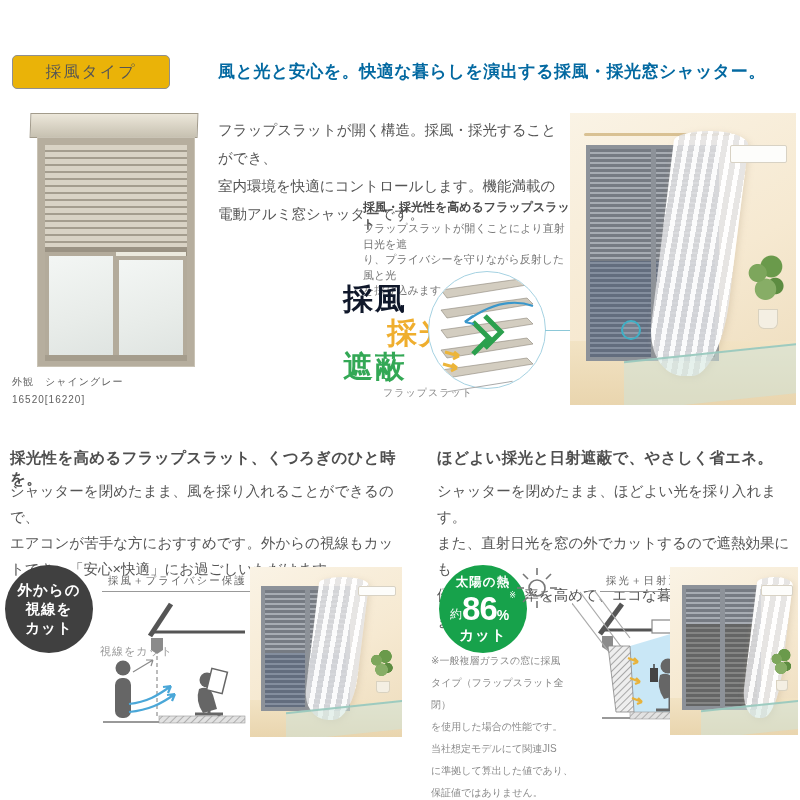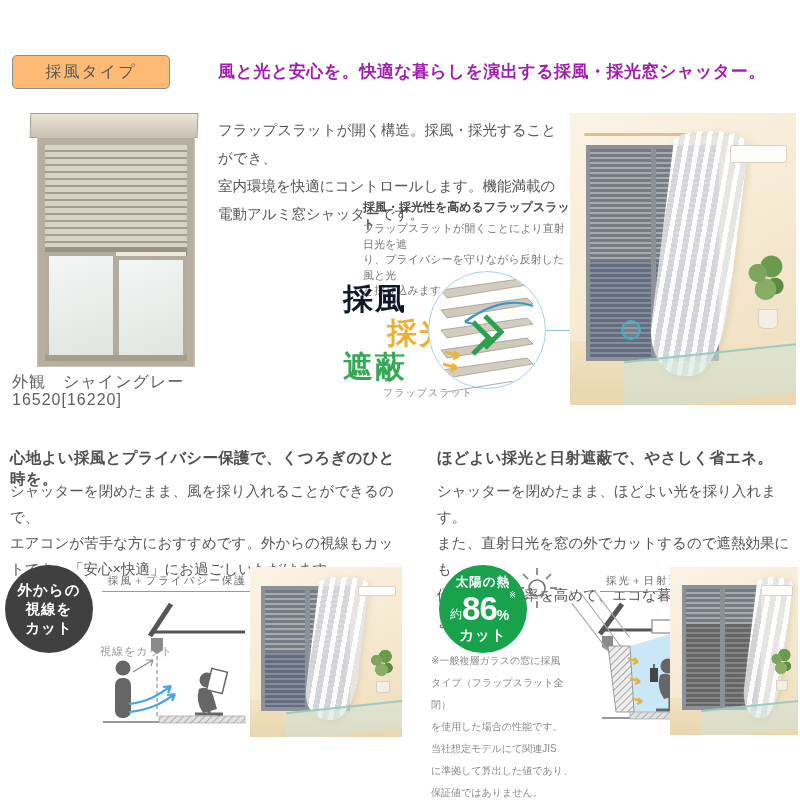--- a/index.html
+++ b/index.html
@@ -4,39 +4,39 @@
 <style>
   * { margin:0; padding:0; box-sizing:border-box; }
   html,body { width:800px; height:800px; background:#fff;
     font-family:"Liberation Sans","DejaVu Sans",sans-serif; color:#555; }
   #page { position:relative; width:800px; height:800px; overflow:hidden; background:#fff; }
   .pre { white-space:pre-line; }
 
   
   .type-box { position:absolute; left:12px; top:55px; width:158px; height:34px;
     border:1px solid #8f8f8f; border-radius:5px; display:flex; align-items:center;
-    justify-content:center; font-size:16px; color:#555; letter-spacing:2px; background:#fdba74; }
+    justify-content:center; font-size:16px; color:#555; letter-spacing:2px; background:#eab308; }
   .page-title { position:absolute; left:218px; top:60px; width:578px;
-    font-size:17px; font-weight:bold; color:#a21caf; letter-spacing:.5px; }
+    font-size:17px; font-weight:bold; color:#0369a1; letter-spacing:.5px; }
 
   
   .product { position:absolute; left:10px; top:113px; width:198px; height:258px; }
   .pa-case { position:absolute; left:20px; top:0; width:168px; height:25px;
     background:linear-gradient(#ece7da,#c7c1b1); border:1px solid #a29b8b; transform:skewX(-2deg); }
   .pa-frame { position:absolute; left:28px; top:25px; width:156px; height:228px;
     border:7px solid #b6ae9e; background:#eceade; box-shadow:inset 0 0 0 1px #968e7d, 0 0 0 1px #c9c3b5; }
   .pa-slats { position:absolute; left:0; top:0; width:100%; height:50%;
     background:repeating-linear-gradient(180deg,#d9d3c5 0 5px,#a49d8e 5px 7px);
     border-bottom:5px solid #9a9283; }
   .pa-glass { position:absolute; top:50%; bottom:0; width:50%;
     border:4px solid #b3ab9b; background:linear-gradient(160deg,#f3f6f4 0%,#e8ece9 60%,#dfe4e1 100%); }
   .pa-glass.left { left:0; border-right-width:3px; }
   .pa-glass.right { right:0; top:52%; border-left-width:3px; }
   .pa-rail { position:absolute; left:0; bottom:-2px; width:100%; height:6px; background:#a59d8d; }
-  .product-caption { position:absolute; left:12px; top:373px; font-size:16px;
+  .product-caption { position:absolute; left:12px; top:373px; font-size:10px;
     color:#5f5f5f; line-height:18px; letter-spacing:1px; }
 
   
   .intro-para { position:absolute; left:218px; top:116px; width:352px;
     font-size:14.5px; line-height:28px; color:#555; }
   .feature-head { position:absolute; left:363px; top:199px; width:210px;
     font-size:12px; font-weight:bold; color:#4a4a4a; }
   .feature-text { position:absolute; left:363px; top:221px; width:208px;
     font-size:11px; line-height:15.5px; color:#777; }
 
@@ -174,21 +174,21 @@
       <div class="r-mull"></div>
     </div>
     <div class="r-curtain"></div>
     <div class="r-ac"></div>
     <div class="r-plant"></div>
     <div class="r-pot"></div>
     <div class="r-table"></div>
     <div class="r-ring" style="left:51px;top:207px;width:20px;height:20px;"></div>
   </div>
 
-  <h2 class="sec-head" style="left:10px;top:448px;width:400px;">心地よい採風とプライバシー保護で、くつろぎのひと時を。</h2>
+  <h2 class="sec-head" style="left:10px;top:448px;width:400px;">採光性を高めるフラップスラット、くつろぎのひと時を。</h2>
   <p class="sec-body pre" style="left:10px;top:478px;width:400px;">シャッターを閉めたまま、風を採り入れることができるので、
 エアコンが苦手な方におすすめです。外からの視線もカッ
 トでき、「安心×快適」にお過ごしいただけます。</p>
   <div class="badge badge-blue pre">外からの
 視線を
 カット</div>
   <div class="diag-title" style="left:102px;top:574px;">採風＋プライバシー保護</div>
   <div class="tiny-note" style="left:100px;top:644px;">視線をカット</div>
 
   <svg style="position:absolute;left:95px;top:592px;" width="152" height="152" viewBox="0 0 152 152">

